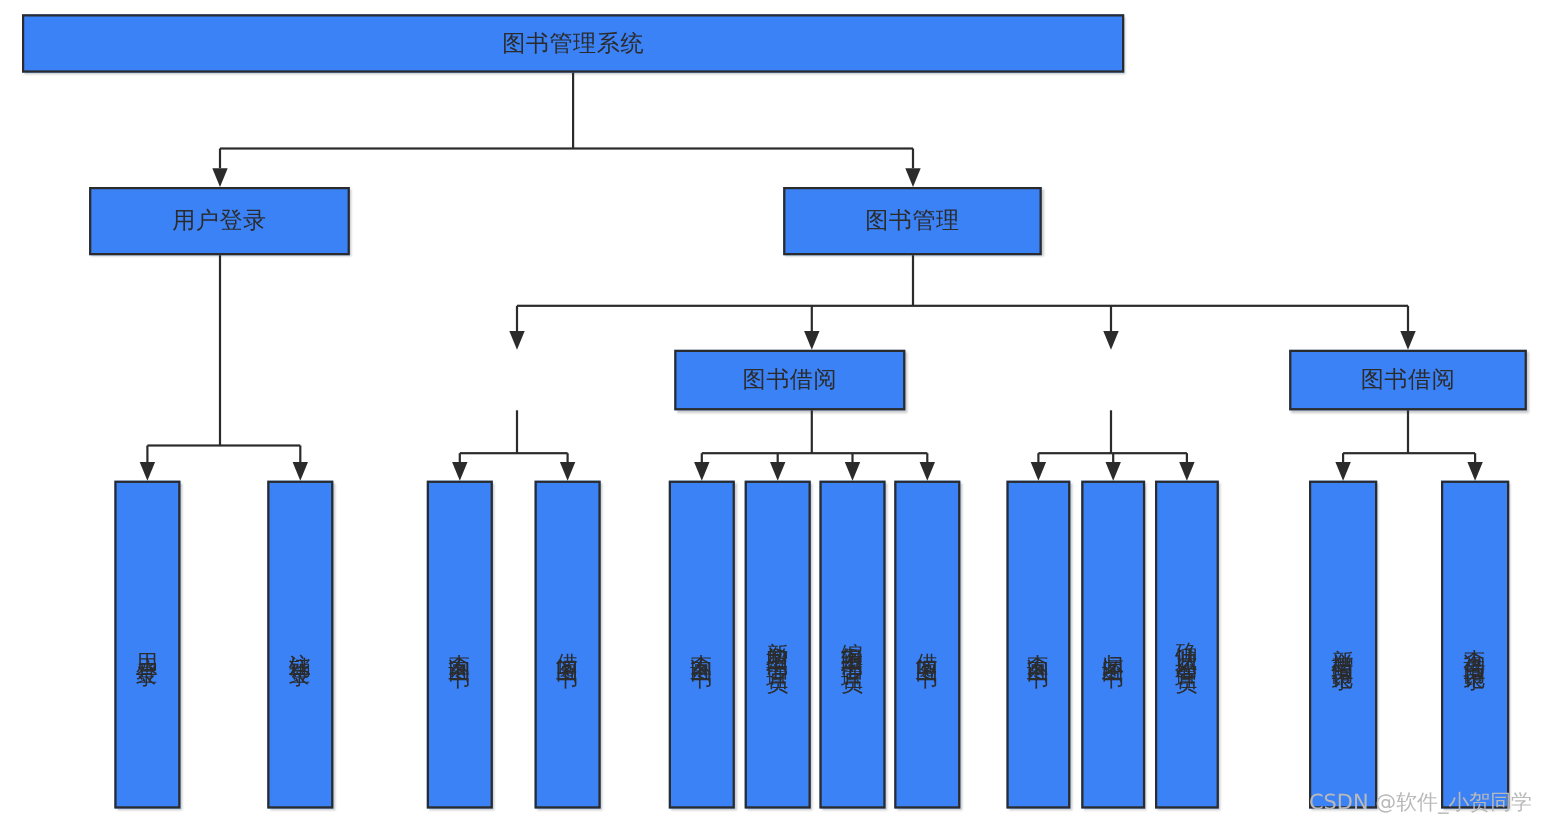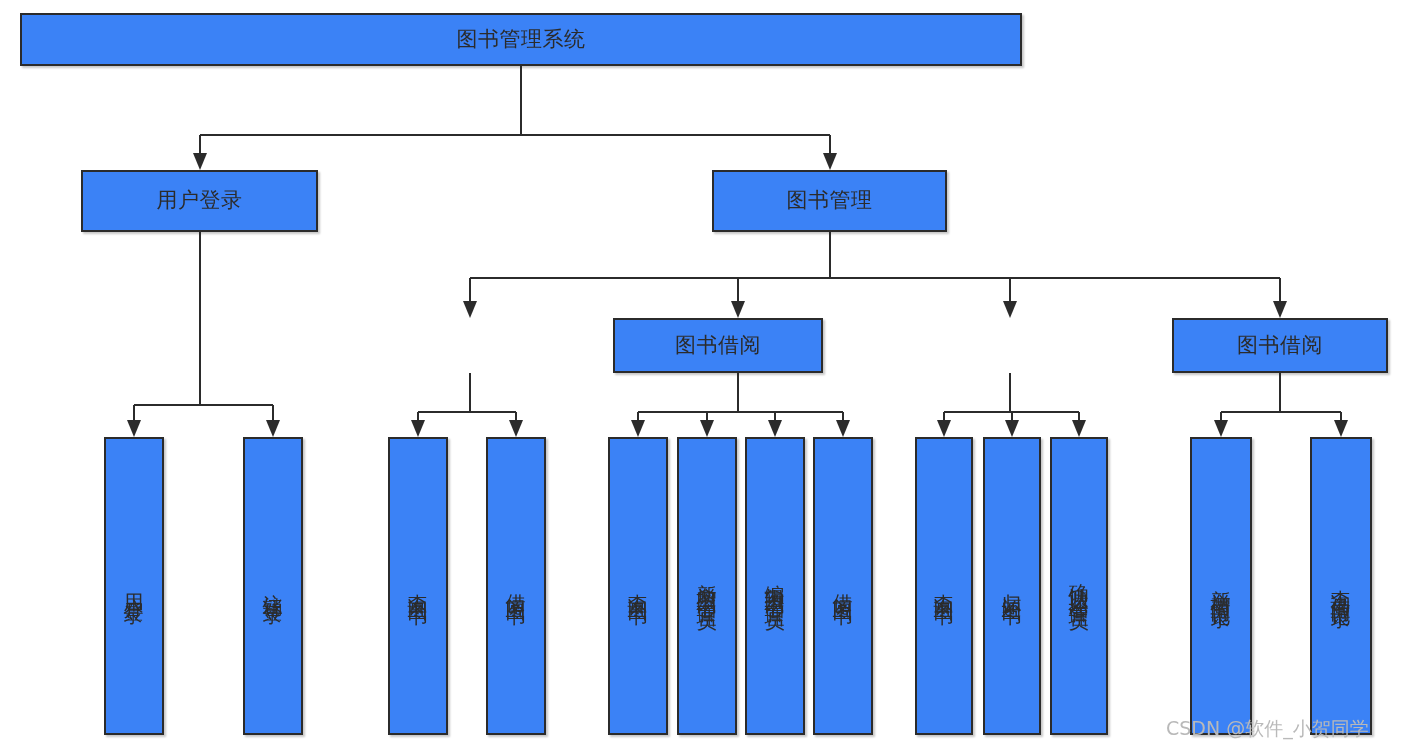--- a/index.html
+++ b/index.html
@@ -187,15 +187,15 @@
       <div class="ln-v" style="left: 1078px; top: 412px; height: 8px;"></div>
       <div class="arrow" style="left: 1072px; top: 420px;"></div>
       <div class="ln-v" style="left: 1279px; top: 373px; height: 39px;"></div>
       <div class="ln-h" style="left: 1221px; top: 411px; width: 120px;"></div>
       <div class="ln-v" style="left: 1220px; top: 412px; height: 8px;"></div>
       <div class="arrow" style="left: 1214px; top: 420px;"></div>
       <div class="ln-v" style="left: 1340px; top: 412px; height: 8px;"></div>
       <div class="arrow" style="left: 1334px; top: 420px;"></div>
     </div>
 
-  <div class="watermark" id="watermark" style="left: 1166px; top: 716px; color: rgb(185, 185, 185);">CSDN @软件_小贺同学</div>
+  <div class="watermark" id="watermark" style="left: 1190px; top: 716px; color: rgb(185, 185, 185);">CSDN @软件_小贺同学</div>
 
 </div>
 
 </body></html>

